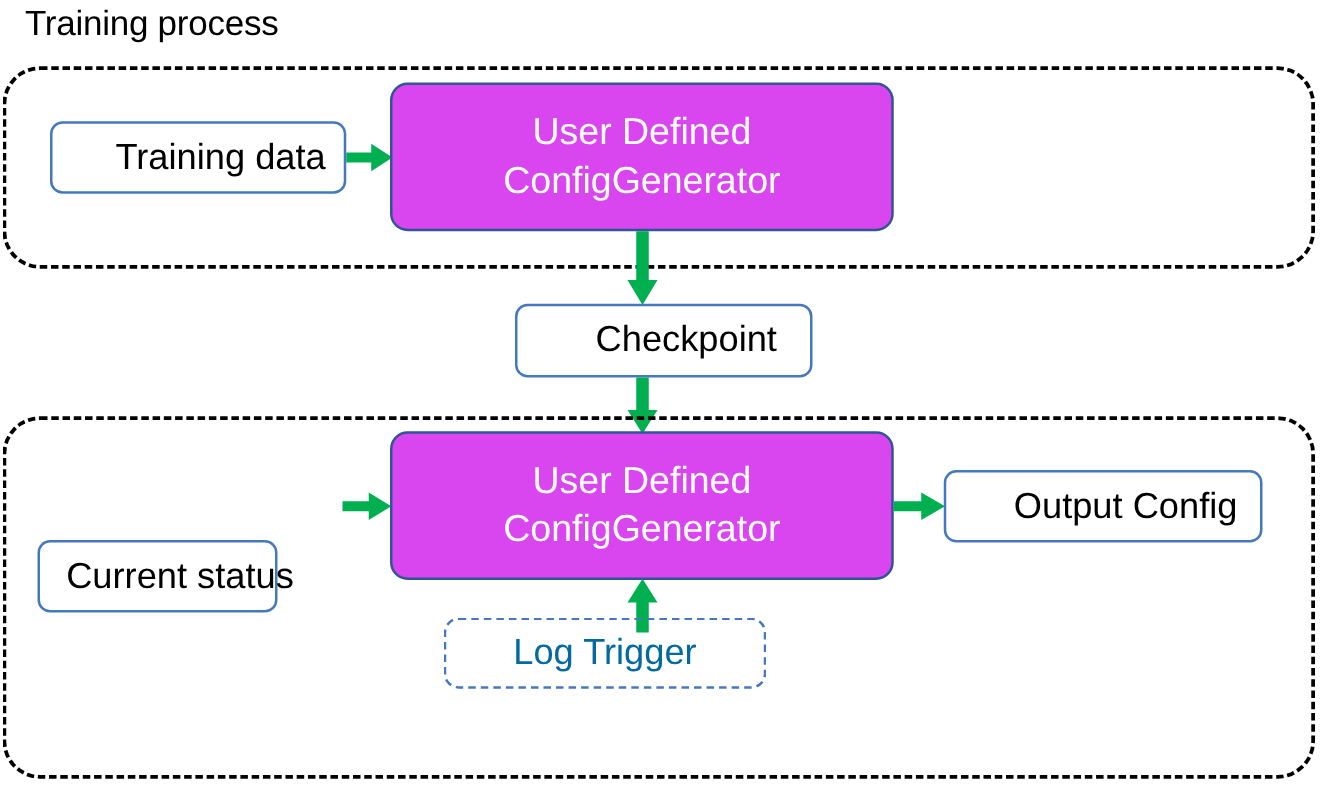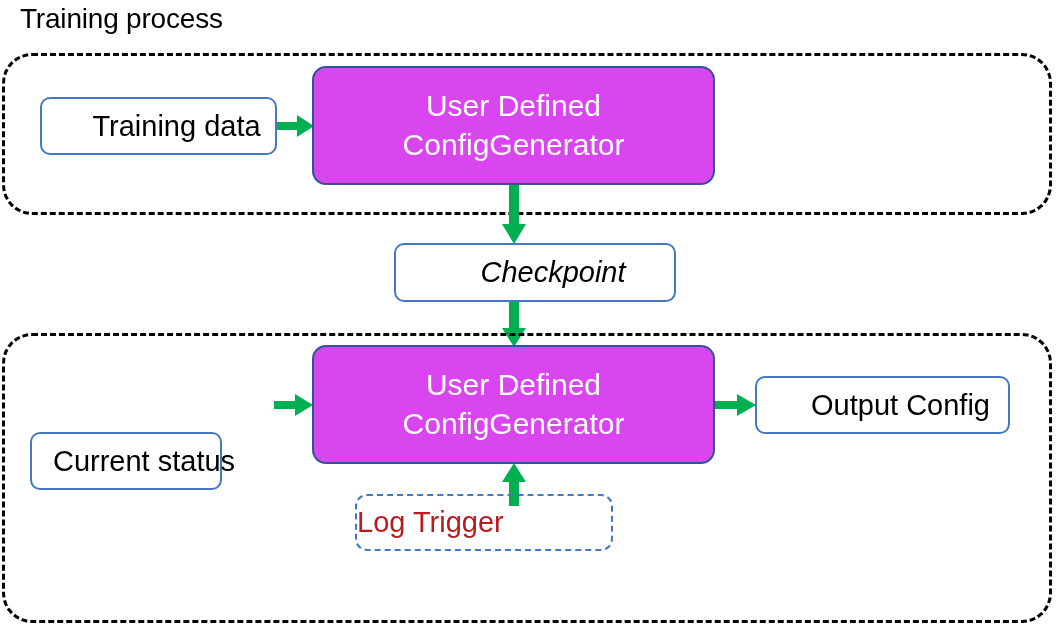--- a/index.html
+++ b/index.html
@@ -74,22 +74,23 @@
 
   
   .node-trigger {
     position: absolute;
     box-sizing: border-box;
     border: 2.5px dashed #4578be;
     border-radius: 12px;
     background: transparent;
     display: flex;
     align-items: center;
+    justify-content: center;
     font-size: 29px;
-    color: #b91c1c;
+    color: #0369a1;
     white-space: nowrap;
   }
 
   
   .arrow {
     position: absolute;
   }
   .arrow svg {
     display: block;
     overflow: visible;
@@ -118,21 +119,21 @@
     <span>User Defined</span>
     <span>ConfigGenerator</span>
   </div>
 
   <div class="arrow" style="left:501px; top:185px; width:26px; height:60px;">
     <svg width="26" height="60" viewBox="0 0 26 60" aria-hidden="true">
       <path d="M8,0 L18,0 L18,39 L25,39 L13,59 L1,39 L8,39 Z" fill="#00B050"></path>
     </svg>
   </div>
 
-  <div class="node-box" style="left:394px; top:243px; width:282px; height:59px;font-style:italic;">
+  <div class="node-box" style="left:412px; top:243px; width:238px; height:59px;">
     <span>Checkpoint</span>
   </div>
 
   <div class="arrow" style="left:501px; top:302px; width:26px; height:46px;">
     <svg width="26" height="46" viewBox="0 0 26 46" aria-hidden="true">
       <path d="M8,0 L18,0 L18,26 L25,26 L13,45 L1,26 L8,26 Z" fill="#00B050"></path>
     </svg>
   </div>
 
 

